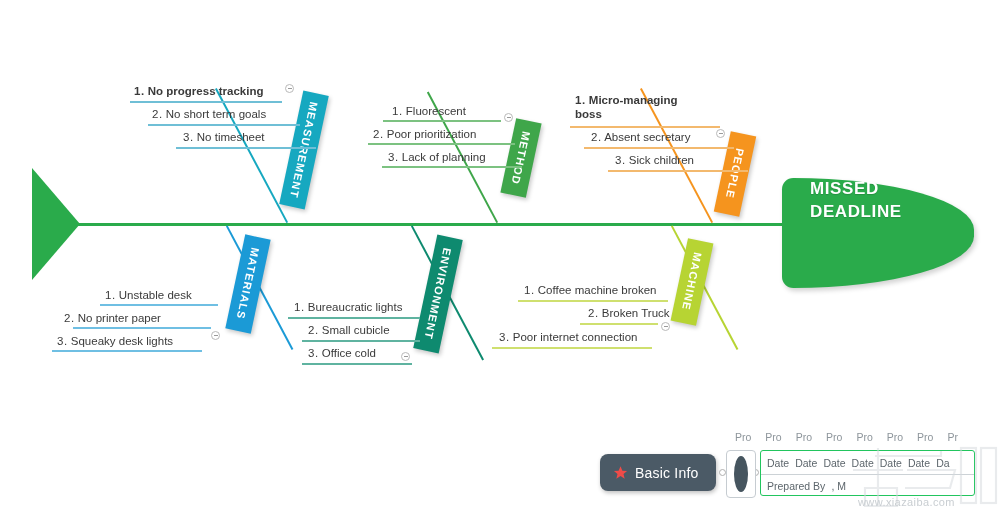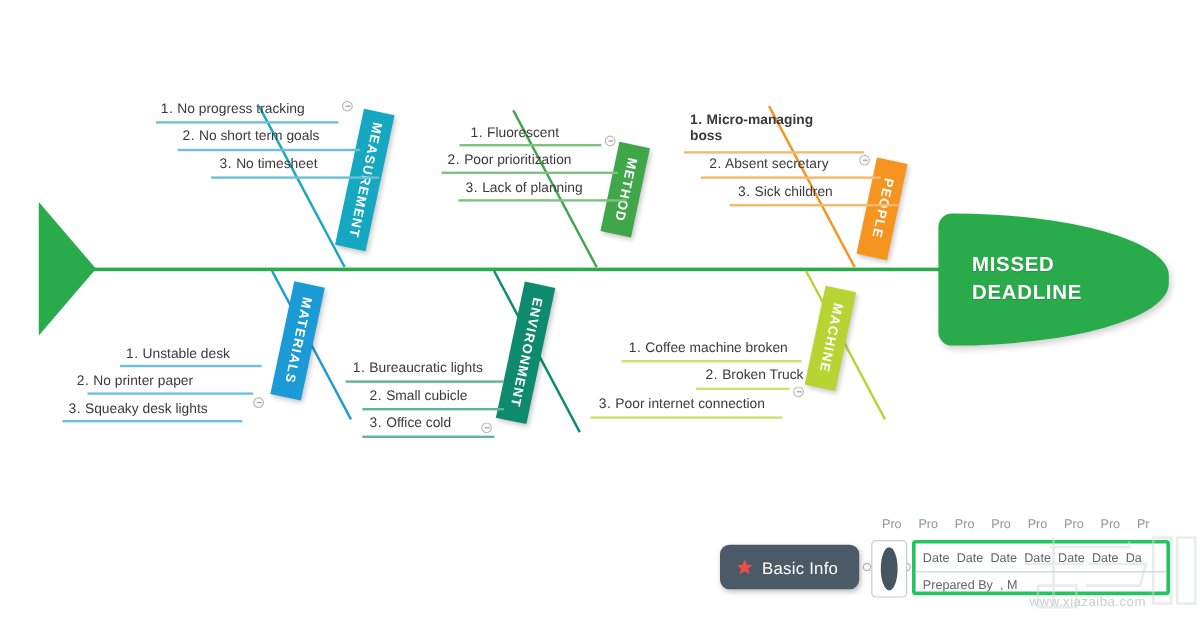--- a/index.html
+++ b/index.html
@@ -37,21 +37,20 @@
   .head {
     position: absolute;
     left: 782px;
     top: 178px;
     width: 192px;
     height: 110px;
     background: #2aab4b;
     border-radius: 12px 100% 100% 12px / 12px 50% 50% 12px;
     box-shadow: 2px 3px 5px rgba(0,0,0,0.18);
     display: flex;
-    align-items: center;
     justify-content: flex-start;
   }
   .head-text {
     color: #ffffff;
     font-weight: bold;
     font-size: 17px;
     letter-spacing: 0.6px;
     line-height: 1.35;
     padding-left: 28px;
     text-shadow: 0 1px 1px rgba(0,0,0,0.15);
@@ -161,21 +160,21 @@
     height: 36px;
     background: #46555f;
     border-radius: 50%;
   }
   .info-table {
     position: absolute;
     left: 760px;
     top: 450px;
     width: 215px;
     height: 46px;
-    border: 3px solid #22c55e;
+    border: 1px solid #22c55e;
     border-radius: 3px;
     background: #ffffff;
     box-sizing: border-box;
   }
   .info-table .divider {
     position: absolute;
     left: 0; right: 0; top: 23px;
     height: 1px;
     background: #ccd2d6;
   }
@@ -239,21 +238,21 @@
       <div>DEADLINE</div>
     </div>
   </div>
 
   <div class="connector" style="left:287px; top:222px; width:152px; background:#16A8C0; transform:rotate(-118deg); transform-origin:left center;"></div>
   <div class="bone-label" style="left:291px; top:92px; width:26px; height:116px; background:#16A8C0; transform:rotate(12deg);">
     <span>MEASUREMENT</span>
   </div>
   <div class="collapse-dot" style="left:285px; top:84px;"></div>
 
-  <div class="cause" style="left:134px; top:84px;">
+  <div class="cause" style="left:134px; top:84px;font-weight:bold;">
     <span class="num">1.</span>
     <span>No progress tracking</span>
   </div>
   <div class="cause-rule" style="left:130px; top:101px; width:152px; background:#6fbfd6;"></div>
 
   <div class="cause" style="left:152px; top:107px;">
     <span class="num">2.</span>
     <span>No short term goals</span>
   </div>
   <div class="cause-rule" style="left:148px; top:124px; width:152px; background:#6fbfd6;"></div>

